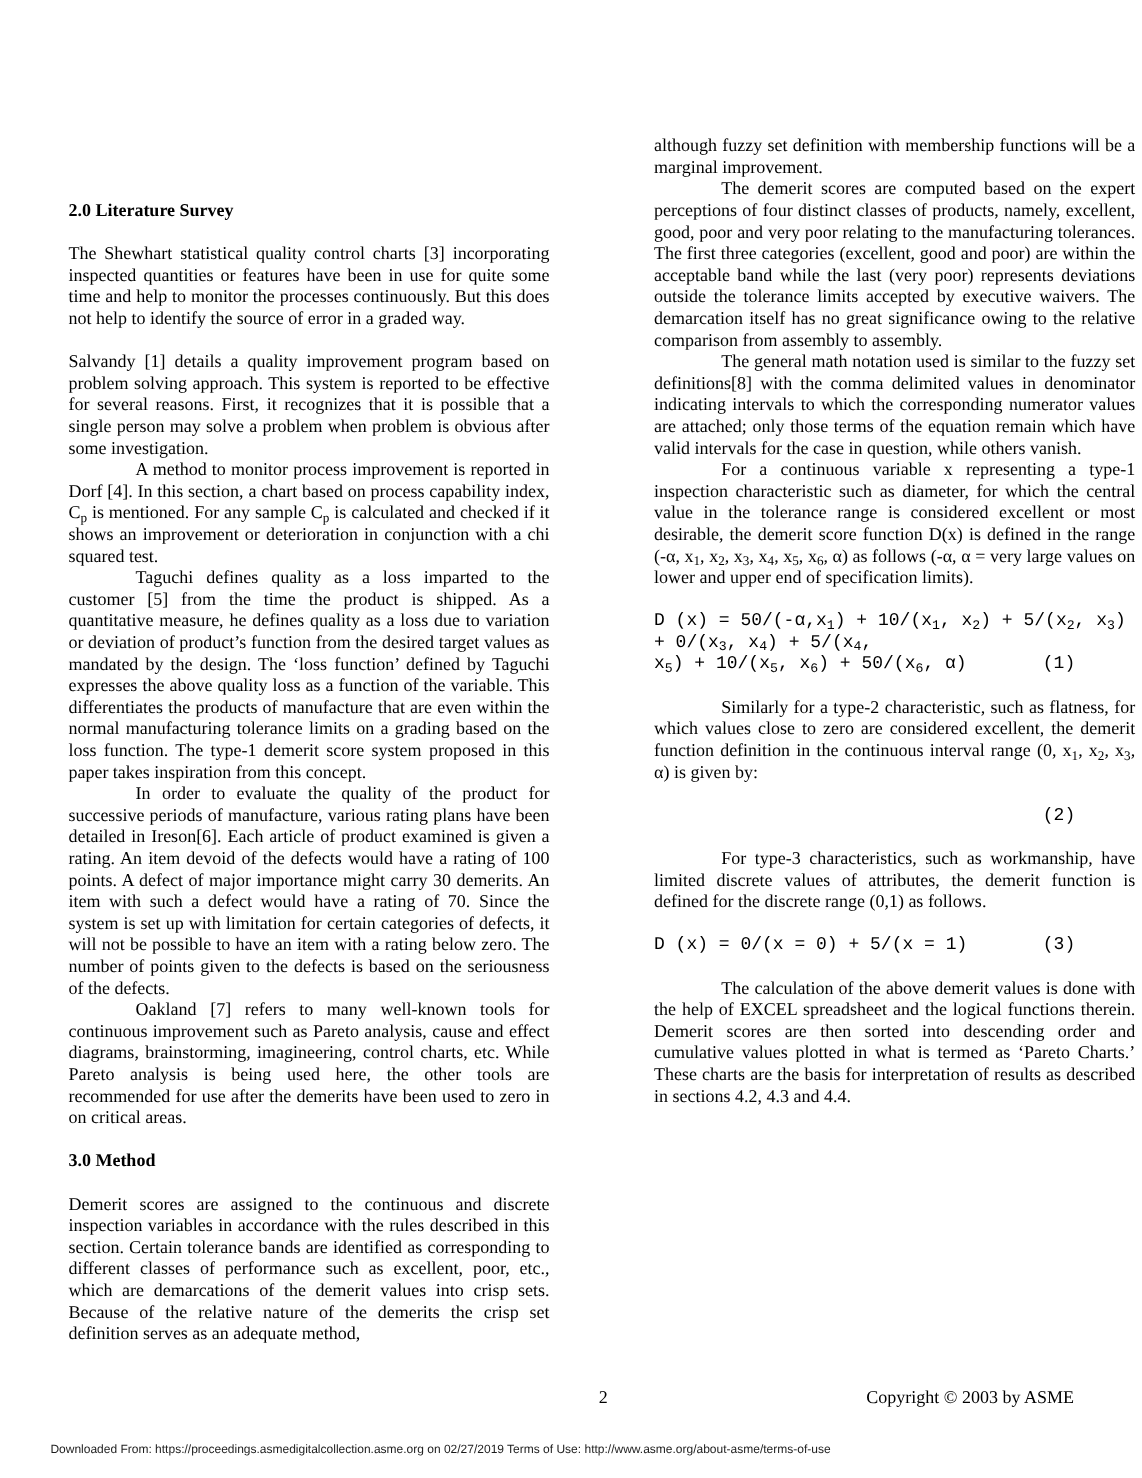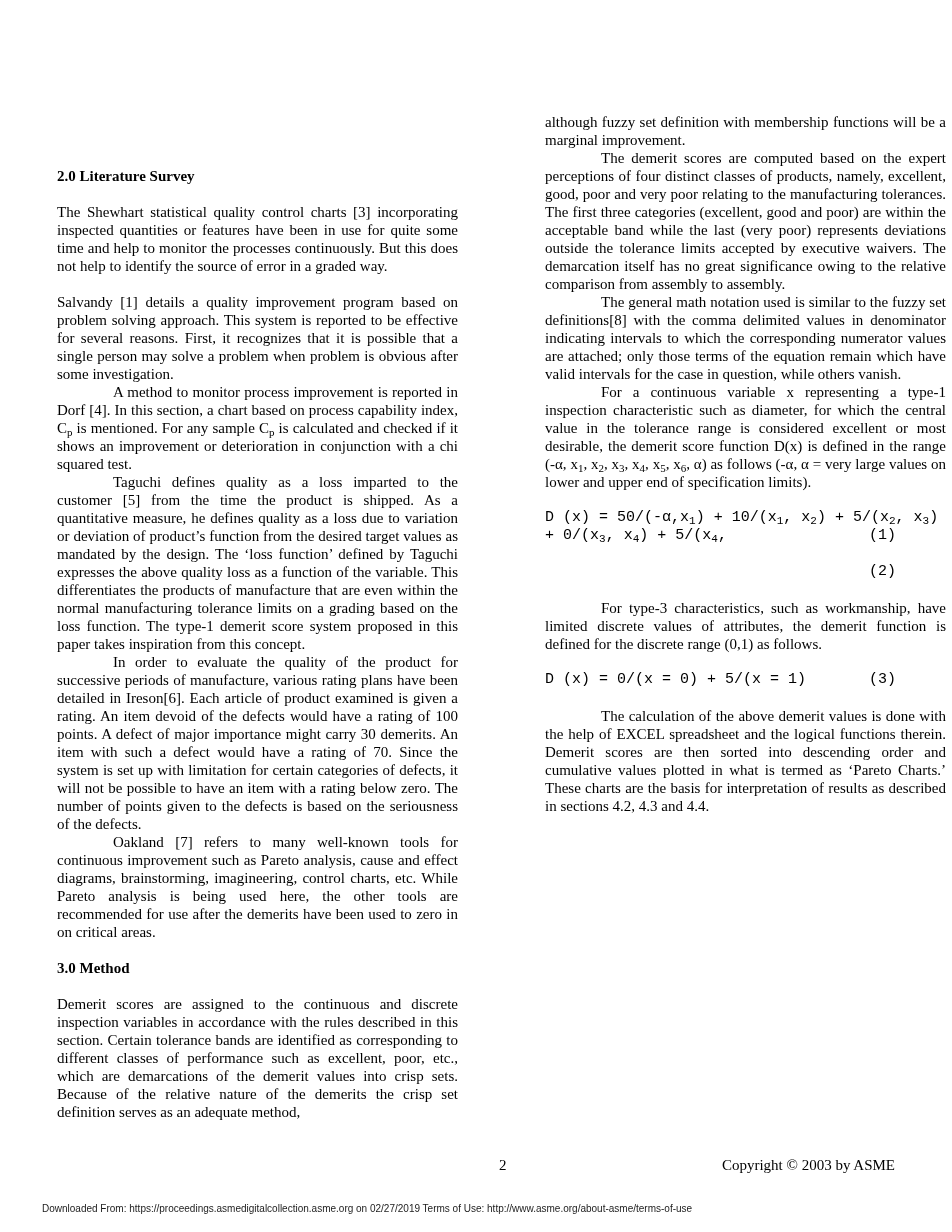--- a/index.html
+++ b/index.html
@@ -83,23 +83,25 @@
   </div>
 
   <div class="col col-right">
     <p>although fuzzy set definition with membership functions will be a marginal improvement.</p>
     <p class="indent">The demerit scores are computed based on the expert perceptions of four distinct classes of products, namely, excellent, good, poor and very poor relating to the manufacturing tolerances. The first three categories (excellent, good and poor) are within the acceptable band while the last (very poor) represents deviations outside the tolerance limits accepted by executive waivers. The demarcation itself has no great significance owing to the relative comparison from assembly to assembly.</p>
     <p class="indent">The general math notation used is similar to the fuzzy set definitions[8] with the comma delimited values in denominator indicating intervals to which the corresponding numerator values are attached; only those terms of the equation remain which have valid intervals for the case in question, while others vanish.</p>
     <p class="indent">For a continuous variable x representing a type-1 inspection characteristic such as diameter, for which the central value in the tolerance range is considered excellent or most desirable, the demerit score function D(x) is defined in the range (-α, x<sub>1</sub>, x<sub>2</sub>, x<sub>3</sub>, x<sub>4</sub>, x<sub>5</sub>, x<sub>6</sub>, α) as follows (-α, α = very large values on lower and upper end of specification limits).</p>
 
     <div class="eq">
       <div class="eqline">D (x) = 50/(-α,x<sub>1</sub>) + 10/(x<sub>1</sub>, x<sub>2</sub>) + 5/(x<sub>2</sub>, x<sub>3</sub>) + 0/(x<sub>3</sub>, x<sub>4</sub>) +  5/(x<sub>4</sub>,</div>
+      <div class="eqline">x<sub>5</sub>) + 10/(x<sub>5</sub>, x<sub>6</sub>) + 50/(x<sub>6</sub>, α)</div>
       <span class="eqnum">(1)</span>
     </div>
 
+    <p class="indent">Similarly for a type-2 characteristic, such as flatness, for which values close to zero are considered excellent, the demerit function definition in the continuous interval range (0, x<sub>1</sub>, x<sub>2</sub>, x<sub>3</sub>, α) is given by:</p>
 
     <div class="eq">
       <div class="eqline">&nbsp;</div>
       <span class="eqnum">(2)</span>
     </div>
 
     <p class="indent">For type-3 characteristics, such as workmanship, have limited discrete values of attributes, the demerit function is defined for the discrete range (0,1) as follows.</p>
 
     <div class="eq">
       <div class="eqline">D (x) = 0/(x = 0) + 5/(x = 1)</div>

